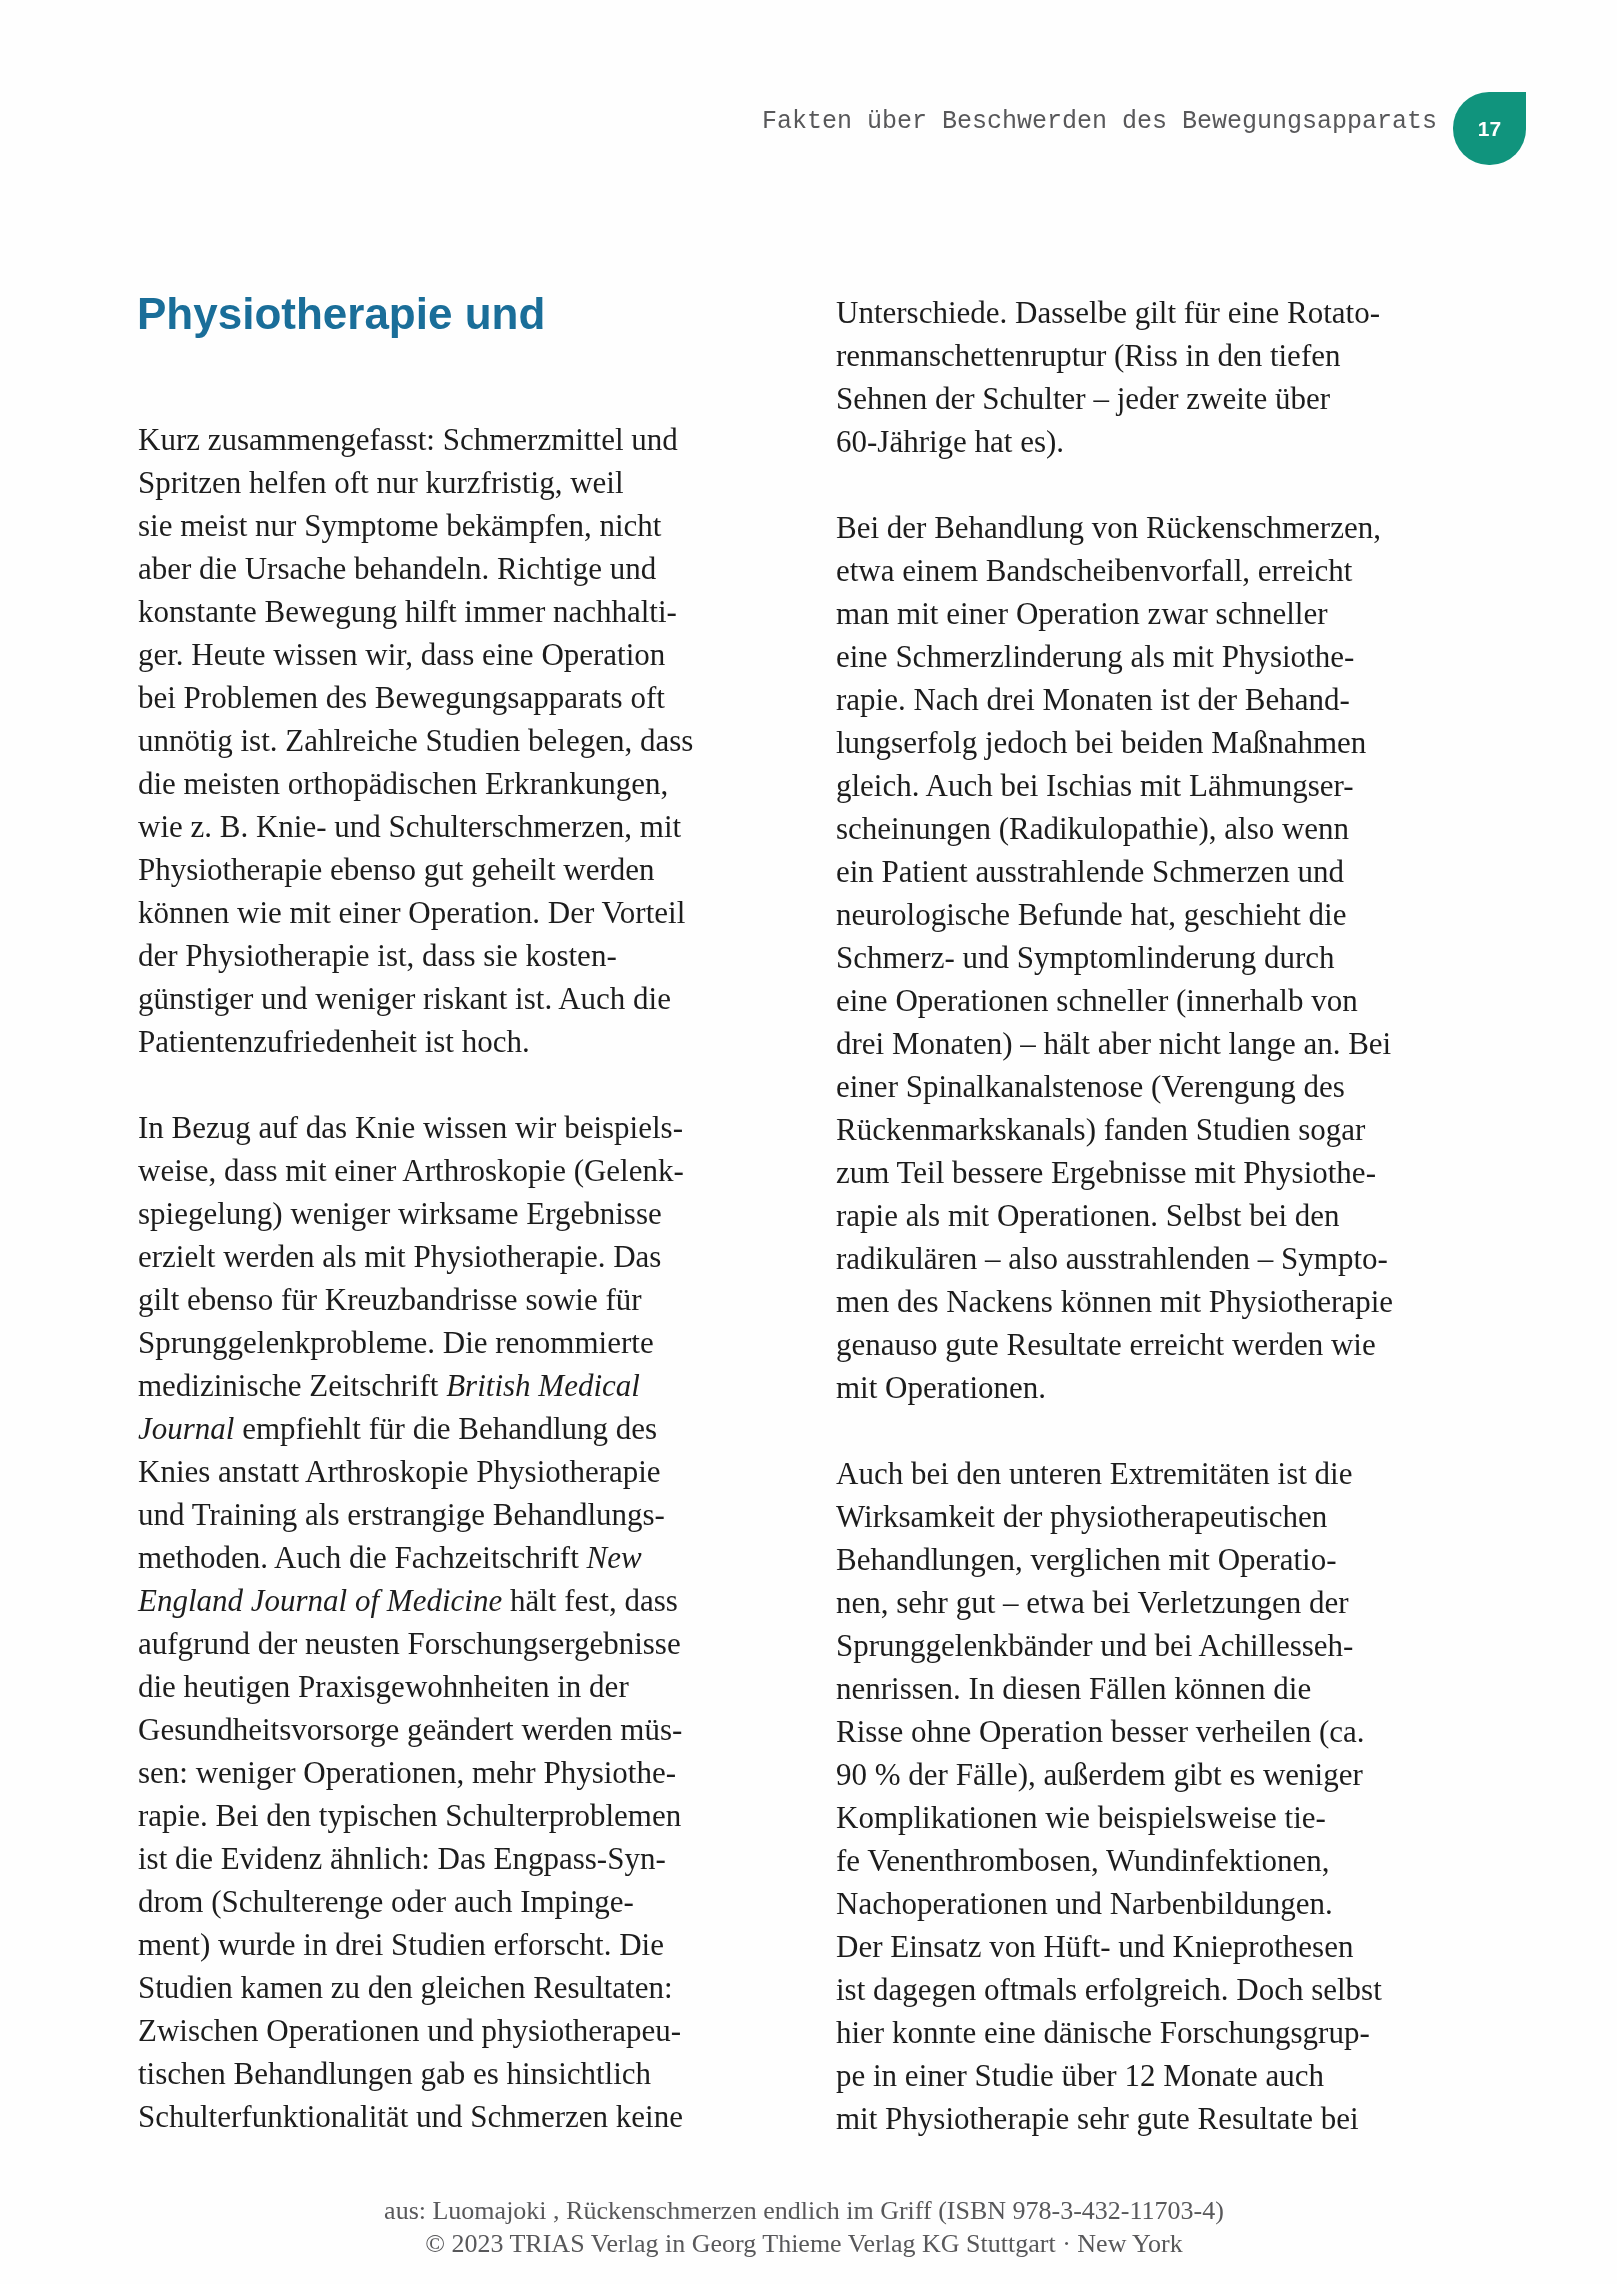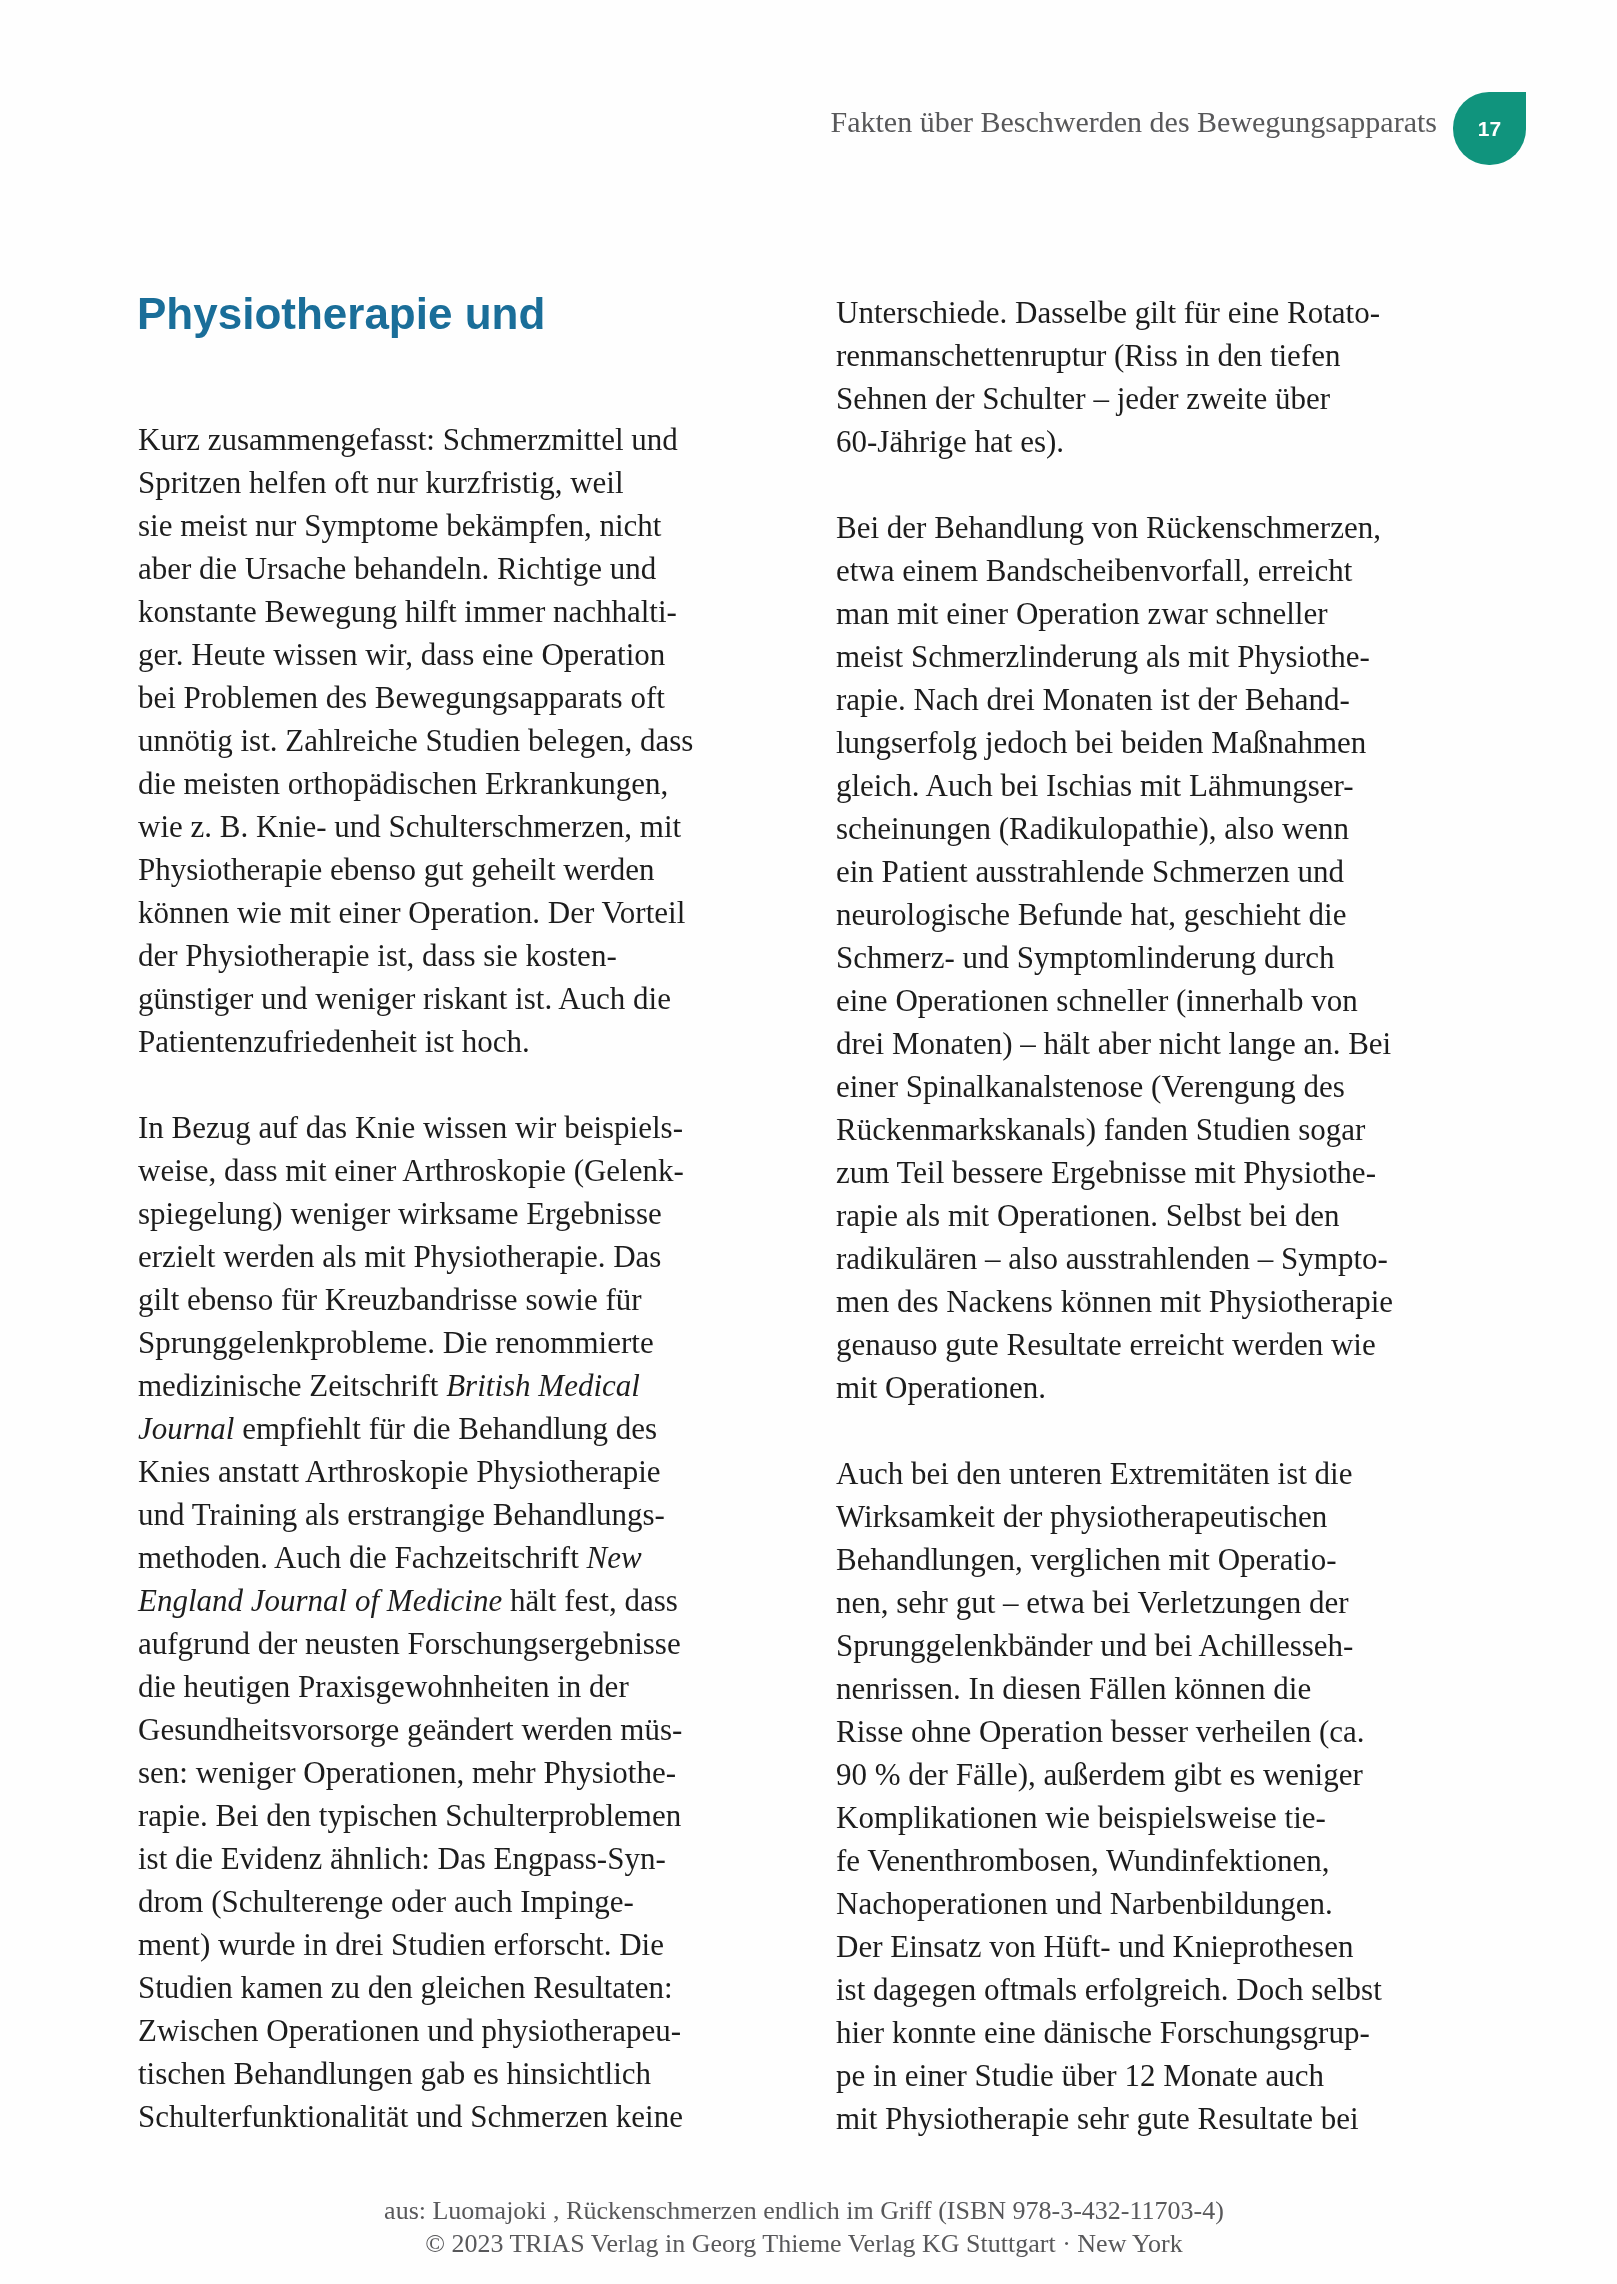--- a/index.html
+++ b/index.html
@@ -12,22 +12,22 @@
   .page{
     position:relative;
     width:1618px;height:2284px;
     background:#fefefe;
     overflow:hidden;
     font-family:"Liberation Serif", serif;
   }
   .page-header-title{
     position:absolute;
     top:104px;right:181px;
-    font-family:Liberation Serif, serif;
-    font-size:30px;line-height:35px;
+    font-family:Liberation Mono, monospace;
+    font-size:25px;line-height:35px;
     color:var(--muted-gray);
     white-space:nowrap;
   }
   .page-badge{
     position:absolute;
     left:1453px;top:92px;
     width:73px;height:73px;
     background:var(--accent-teal);
     border-radius:36px;
     border-top-right-radius:0;
@@ -135,21 +135,21 @@
         <div class="line"><span>Unterschiede. Dasselbe gilt für eine Rotato-</span></div>
         <div class="line"><span>renmanschettenruptur (Riss in den tiefen</span></div>
         <div class="line"><span>Sehnen der Schulter – jeder zweite über</span></div>
         <div class="line"><span>60-Jährige hat es).</span></div>
       </div>
       <div class="line gap"></div>
       <div>
         <div class="line"><span>Bei der Behandlung von Rückenschmerzen,</span></div>
         <div class="line"><span>etwa einem Bandscheibenvorfall, erreicht</span></div>
         <div class="line"><span>man mit einer Operation zwar schneller</span></div>
-        <div class="line"><span>meist Schmerzlinderung als mit Physiothe-</span></div>
+        <div class="line"><span>eine Schmerzlinderung als mit Physiothe-</span></div>
         <div class="line"><span>rapie. Nach drei Monaten ist der Behand-</span></div>
         <div class="line"><span>lungserfolg jedoch bei beiden Maßnahmen</span></div>
         <div class="line"><span>gleich. Auch bei Ischias mit Lähmungser-</span></div>
         <div class="line"><span>scheinungen (Radikulopathie), also wenn</span></div>
         <div class="line"><span>ein Patient ausstrahlende Schmerzen und</span></div>
         <div class="line"><span>neurologische Befunde hat, geschieht die</span></div>
         <div class="line"><span>Schmerz- und Symptomlinderung durch</span></div>
         <div class="line"><span>eine Operationen schneller (innerhalb von</span></div>
         <div class="line"><span>drei Monaten) – hält aber nicht lange an. Bei</span></div>
         <div class="line"><span>einer Spinalkanalstenose (Verengung des</span></div>

